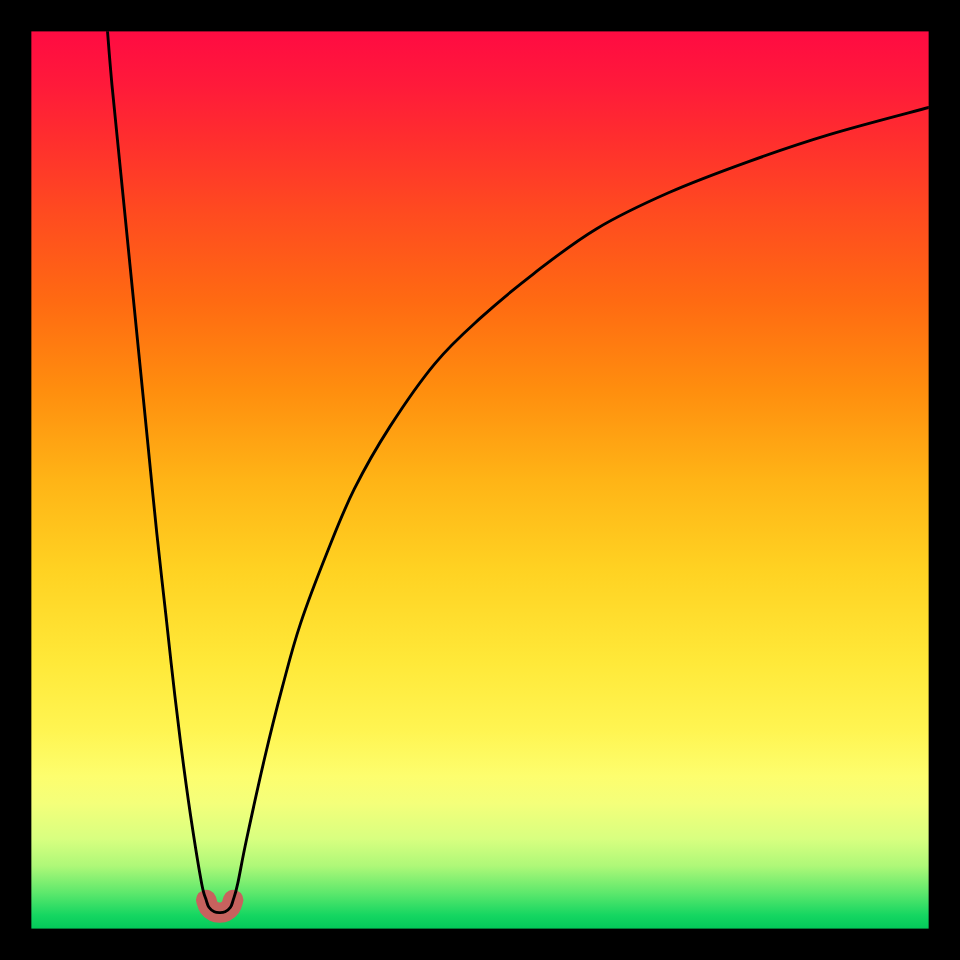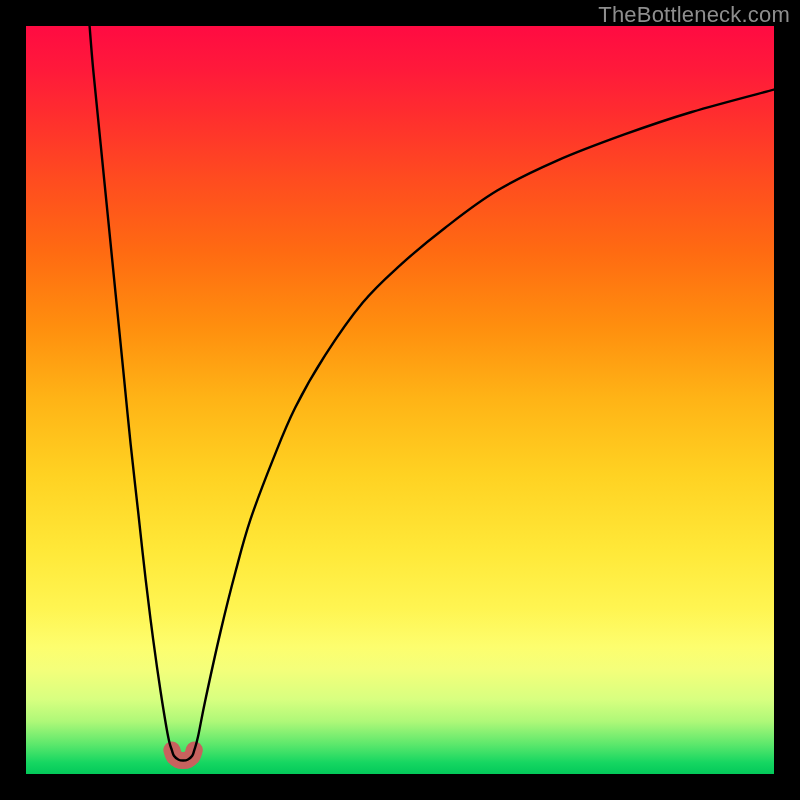--- a/index.html
+++ b/index.html
@@ -62,14 +62,13 @@
             <stop offset="98.5%" stop-color="#15d661"></stop>
             <stop offset="100%" stop-color="#03c95a"></stop>
           </linearGradient>
         </defs>
         <rect x="0" y="0" width="748" height="748" fill="url(#bg-grad)"></rect>
         <path d="M 145.86 724.064 C 146.26392 725.14112, 146.89224000000002 728.29768, 148.104 730.048 C 149.31576 731.79832, 150.97632 732.9801600000001, 152.59199999999998 733.788 C 154.20767999999998 734.59584, 155.46432 734.536, 157.07999999999998 734.536 C 158.69567999999998 734.536, 159.95232000000001 734.59584, 161.568 733.788 C 163.18368 732.9801600000001, 164.84424 731.79832, 166.056 730.048 C 167.26776 728.29768, 167.89608 725.14112, 168.3 724.064" fill="none" stroke="#c7625e" stroke-width="17" stroke-linecap="round" stroke-linejoin="round"></path>
         <path d="M 63.580000000000005 0 C 64.2532 8.078399999999998, 65.3004 23.337599999999984, 67.32 44.879999999999995 C 69.33959999999999 66.42240000000001, 72.10719999999999 92.75200000000007, 74.8 119.68000000000006 C 77.4928 146.60800000000006, 79.5872 167.55200000000002, 82.28 194.48000000000002 C 84.9728 221.40800000000002, 87.06719999999999 242.35199999999998, 89.75999999999999 269.28 C 92.4528 296.20799999999997, 94.5472 317.152, 97.24000000000001 344.08 C 99.93280000000001 371.008, 102.02720000000001 393.2984, 104.72000000000001 418.88 C 107.41280000000002 444.4616, 109.5072 461.96479999999997, 112.2 486.2 C 114.89280000000001 510.4352, 116.9872 530.6312, 119.68 553.52 C 122.37280000000001 576.4087999999999, 124.46720000000002 593.164, 127.16000000000001 613.36 C 129.8528 633.556, 131.94719999999998 648.2168, 134.64 665.72 C 137.3328 683.2232, 140.1004 700.09808, 142.12 710.6 C 144.1396 721.1019200000001, 144.78288 720.56336, 145.86 724.064 C 146.93712000000002 727.5646399999999, 146.89224000000002 728.29768, 148.104 730.048 C 149.31576 731.79832, 150.97632 732.9801600000001, 152.59199999999998 733.788 C 154.20767999999998 734.59584, 155.46432 734.536, 157.07999999999998 734.536 C 158.69567999999998 734.536, 159.95232000000001 734.59584, 161.568 733.788 C 163.18368 732.9801600000001, 164.84424 731.79832, 166.056 730.048 C 167.26776 728.29768, 167.22288 727.5646399999999, 168.3 724.064 C 169.37712000000002 720.56336, 170.02040000000002 719.75552, 172.04000000000002 710.6 C 174.05960000000002 701.44448, 175.4808 692.0496, 179.51999999999998 673.2 C 183.55919999999998 654.3504, 189.0944 628.7688, 194.48000000000002 605.88 C 199.86560000000003 582.9911999999999, 204.05440000000002 566.236, 209.44000000000003 546.04 C 214.82560000000004 525.8439999999999, 217.668 513.876, 224.4 493.67999999999995 C 231.132 473.484, 238.76160000000002 454.036, 246.84 433.84000000000003 C 254.9184 413.64400000000006, 259.85519999999997 400.3296, 269.28 381.48 C 278.7048 362.6304, 287.0824 347.96959999999996, 299.2 329.11999999999995 C 311.31759999999997 310.27039999999994, 323.136 292.91679999999997, 336.6 276.76 C 350.064 260.6032, 359.1896 252.82399999999996, 374 239.35999999999996 C 388.8104 225.89599999999996, 401.37680000000006 215.42400000000004, 418.88000000000005 201.96000000000004 C 436.38320000000004 188.49600000000004, 451.04400000000004 176.67759999999996, 471.24 164.55999999999995 C 491.436 152.44239999999994, 508.1911999999999 144.73799999999997, 531.0799999999999 134.64 C 553.9687999999999 124.542, 574.1648 117.21160000000003, 598.4 108.46000000000004 C 622.6351999999999 99.70840000000004, 638.792 94.0984, 665.72 86.01999999999998 C 692.648 77.94159999999997, 733.1896 67.61919999999994, 748 63.57999999999993" fill="none" stroke="#000000" stroke-width="2.4" stroke-linecap="round"></path>
       </svg>
   </div>
 
-  <div class="watermark">TheBottleneck.com</div>
 </div>
 
 </body></html>

